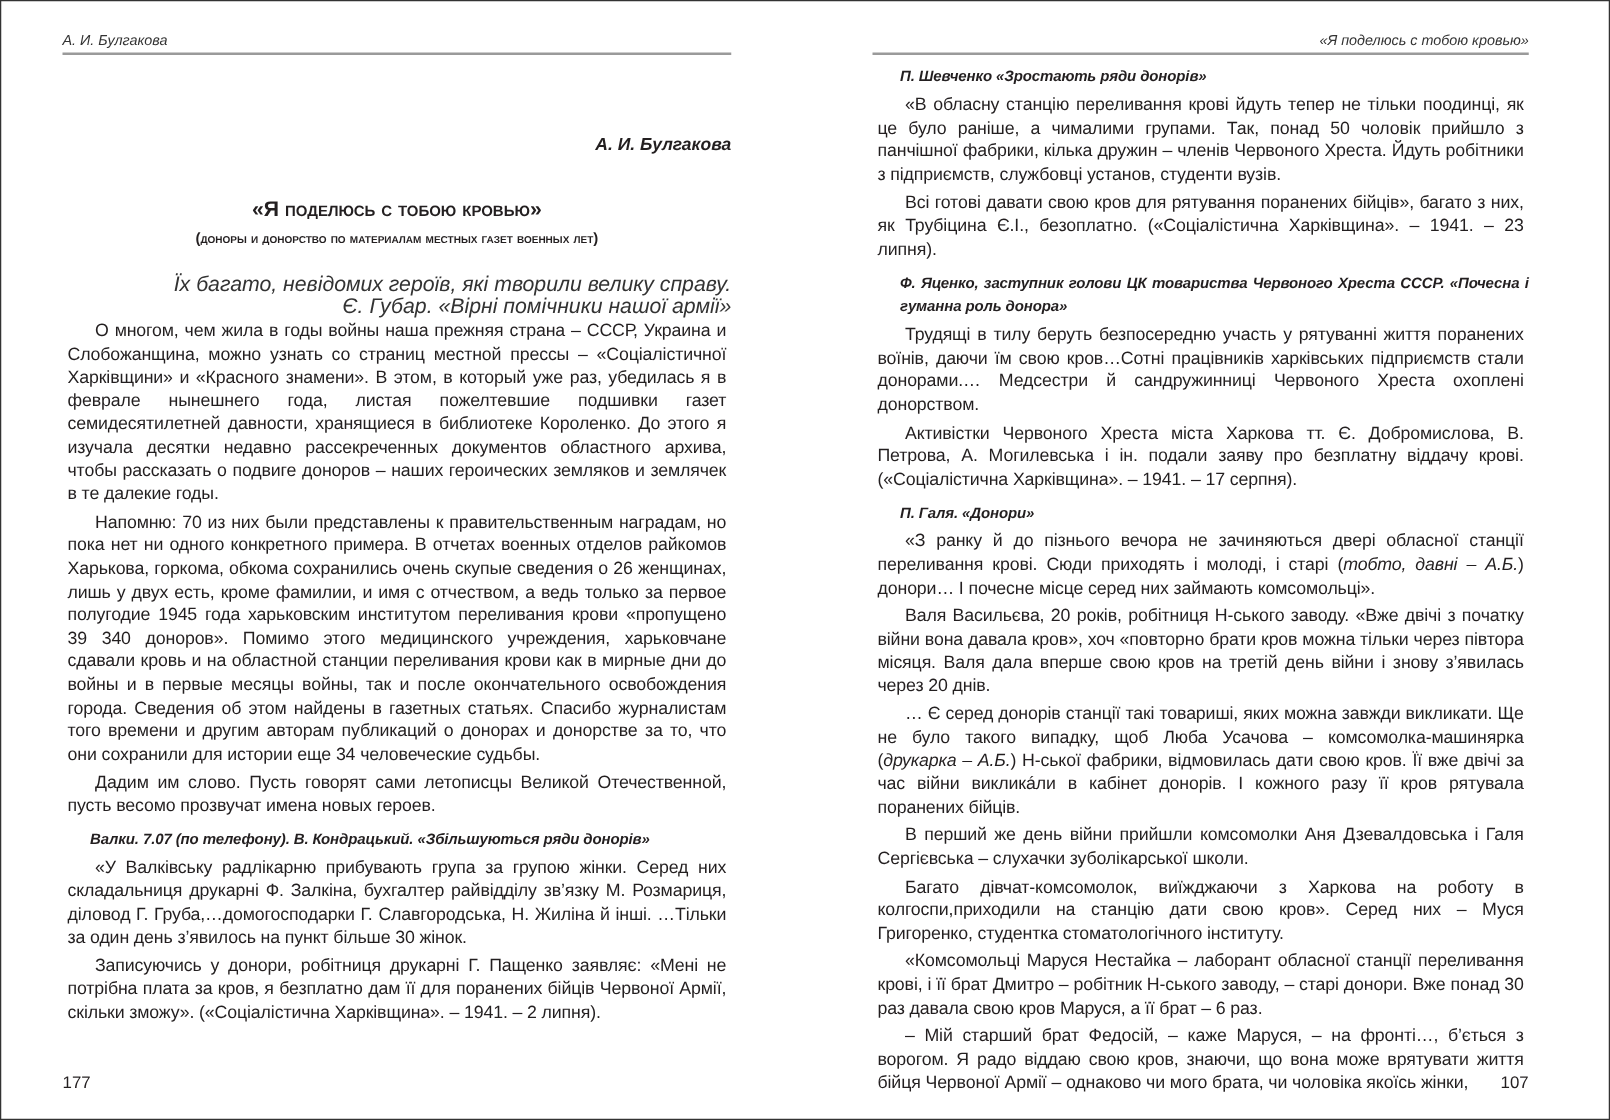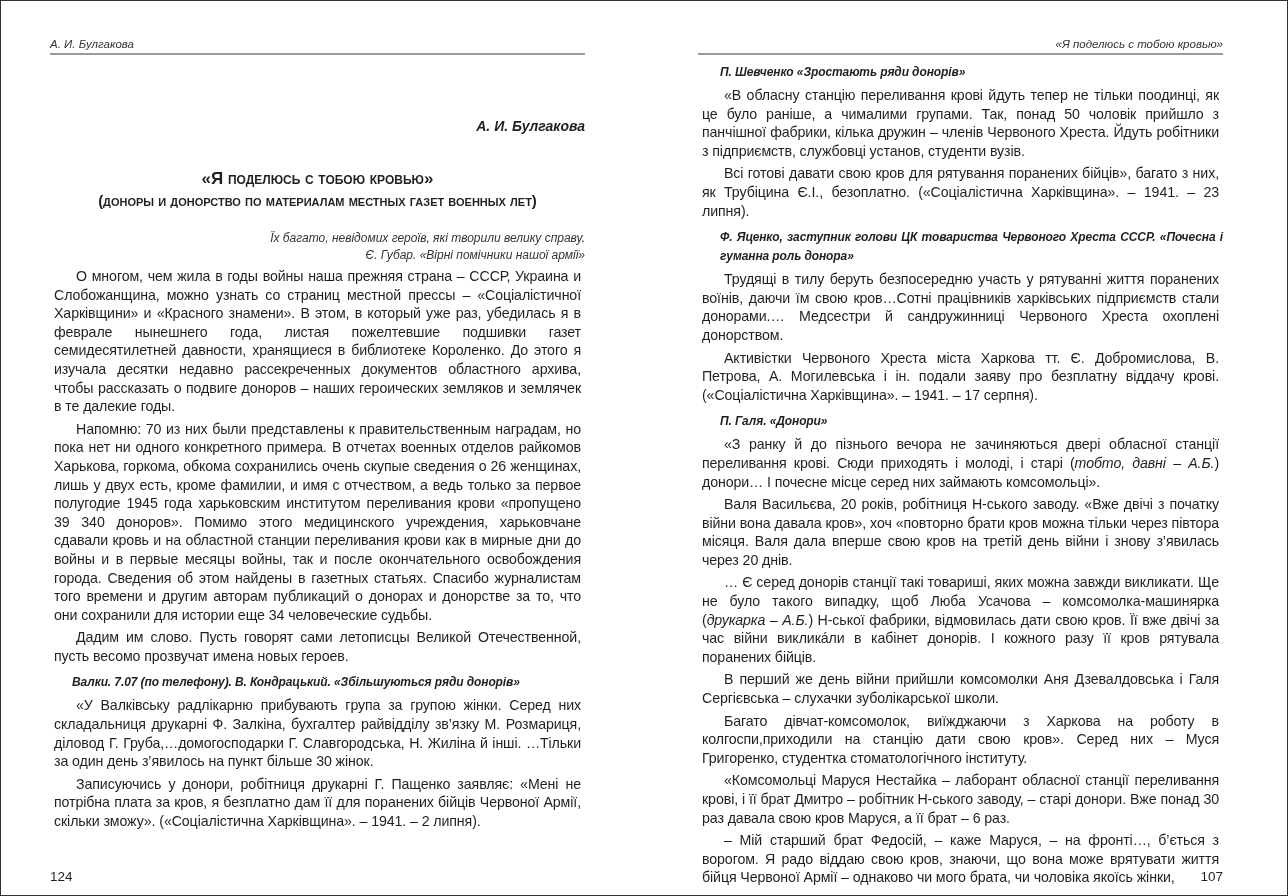--- a/index.html
+++ b/index.html
@@ -1,41 +1,41 @@
 <!DOCTYPE html>
 <html><head>
 <meta charset="utf-8">
 <style>
   html, body { margin:0; padding:0; background:#fff; }
   body { width:1288px; height:896px; position:relative; overflow:hidden;
          font-family:"Liberation Sans", sans-serif; color:#231f20; }
   .frame { position:absolute; left:0; top:0; width:1286px; height:894px;
            border:1px solid #333; box-sizing:content-box; }
-  .page { position:absolute; top:11px; height:819px; }
+  .page { position:absolute; top:0; height:819px; }
   .page.left { left:50px; width:535px; }
   .page.right { left:698px; width:525px; }
   .run-head { position:absolute; top:26px; left:0; right:0; font-size:11.5px;
               font-style:italic; color:#333; line-height:14px; }
   .left .run-head { text-align:left; }
   .right .run-head { text-align:right; }
   .rule { position:absolute; top:42px; left:0; right:0; height:0;
           border-top:2px solid #9a9a9a; }
   .content { position:absolute; left:0; right:0; font-size:14.2px;
              line-height:18.6px; text-align:justify; letter-spacing:-0.1px; }
   .left .content { top:252px; }
   .right .content { top:52px; }
   p { margin:4px; text-indent:22px; }
   .author-top { position:absolute; top:107px; right:0; font-size:14px;
                 font-weight:bold; font-style:italic; }
   .title { position:absolute; top:157px; left:0; right:0; text-align:center;
            font-weight:bold; font-size:16px; line-height:22px; }
   .title .l1 { font-variant:small-caps; font-size:17px; }
-  .title .l2 { font-variant:small-caps; font-size:15px; }
+  .title .l2 { font-variant:small-caps; font-size:12px; }
   .epigraph { position:absolute; top:219px; right:0; text-align:right;
-              font-style:italic; font-size:12px; line-height:17px; color:#333; }
+              font-style:italic; font-size:17px; line-height:17px; color:#333; }
   .sub { font-weight:bold; font-style:italic; margin:8px 0 3px 22px;
          text-indent:0; line-height:19px; font-size:12px; }
   .sub.first { margin-top:0; }
   .folio { position:absolute; top:858px; font-size:13.5px; }
   .left .folio { left:0; }
   .right .folio { right:0; }
   .it { font-style:italic; }
 </style>
 </head>
 <body>
@@ -60,21 +60,21 @@
 
   <div class="content">
     <p>О многом, чем жила в годы войны наша прежняя страна – СССР, Украина и Слобожанщина, можно узнать со страниц местной прессы – «Соціалістичної Харківщини» и «Красного знамени». В этом, в который уже раз, убедилась я в феврале нынешнего года, листая пожелтевшие подшивки газет семидесятилетней давности, хранящиеся в библиотеке Короленко. До этого я изучала десятки недавно рассекреченных документов областного архива, чтобы рассказать о подвиге доноров – наших героических земляков и землячек в те далекие годы.</p>
     <p>Напомню: 70 из них были представлены к правительственным наградам, но пока нет ни одного конкретного примера. В отчетах военных отделов райкомов Харькова, горкома, обкома сохранились очень скупые сведения о 26 женщинах, лишь у двух есть, кроме фамилии, и имя с отчеством, а ведь только за первое полугодие 1945 года харьковским институтом переливания крови «пропущено 39 340 доноров». Помимо этого медицинского учреждения, харьковчане сдавали кровь и на областной станции переливания крови как в мирные дни до войны и в первые месяцы войны, так и после окончательного освобождения города. Сведения об этом найдены в газетных статьях. Спасибо журналистам того времени и другим авторам публикаций о донорах и донорстве за то, что они сохранили для истории еще 34 человеческие судьбы.</p>
     <p>Дадим им слово. Пусть говорят сами летописцы Великой Отечественной, пусть весомо прозвучат имена новых героев.</p>
     <div class="sub">Валки. 7.07 (по телефону). В. Кондрацький. «Збільшуються ряди донорів»</div>
     <p>«У Валківську радлікарню прибувають група за групою жінки. Серед них складальниця друкарні Ф. Залкіна, бухгалтер райвідділу зв’язку М. Розмариця, діловод Г. Груба,…домогосподарки Г. Славгородська, Н. Жиліна й інші. …Тільки за один день з’явилось на пункт більше 30 жінок.</p>
     <p>Записуючись у донори, робітниця друкарні Г. Пащенко заявляє: «Мені не потрібна плата за кров, я безплатно дам її для поранених бійців Червоної Армії, скільки зможу». («Соціалістична Харківщина». – 1941. – 2 липня).</p>
   </div>
 
-  <div class="folio">124</div>
+  <div class="folio">177</div>
 </div>
 
 <div class="page right">
   <div class="run-head">«Я поделюсь с тобою кровью»</div>
   <div class="rule"></div>
 
   <div class="content">
     <div class="sub first">П. Шевченко «Зростають ряди донорів»</div>
     <p>«В обласну станцію переливання крові йдуть тепер не тільки поодинці, як це було раніше, а чималими групами. Так, понад 50 чоловік прийшло з панчішної фабрики, кілька дружин – членів Червоного Хреста. Йдуть робітники з підприємств, службовці установ, студенти вузів.</p>
     <p>Всі готові давати свою кров для рятування поранених бійців», багато з них, як Трубіцина Є.І., безоплатно. («Соціалістична Харківщина». – 1941. – 23 липня).</p>

